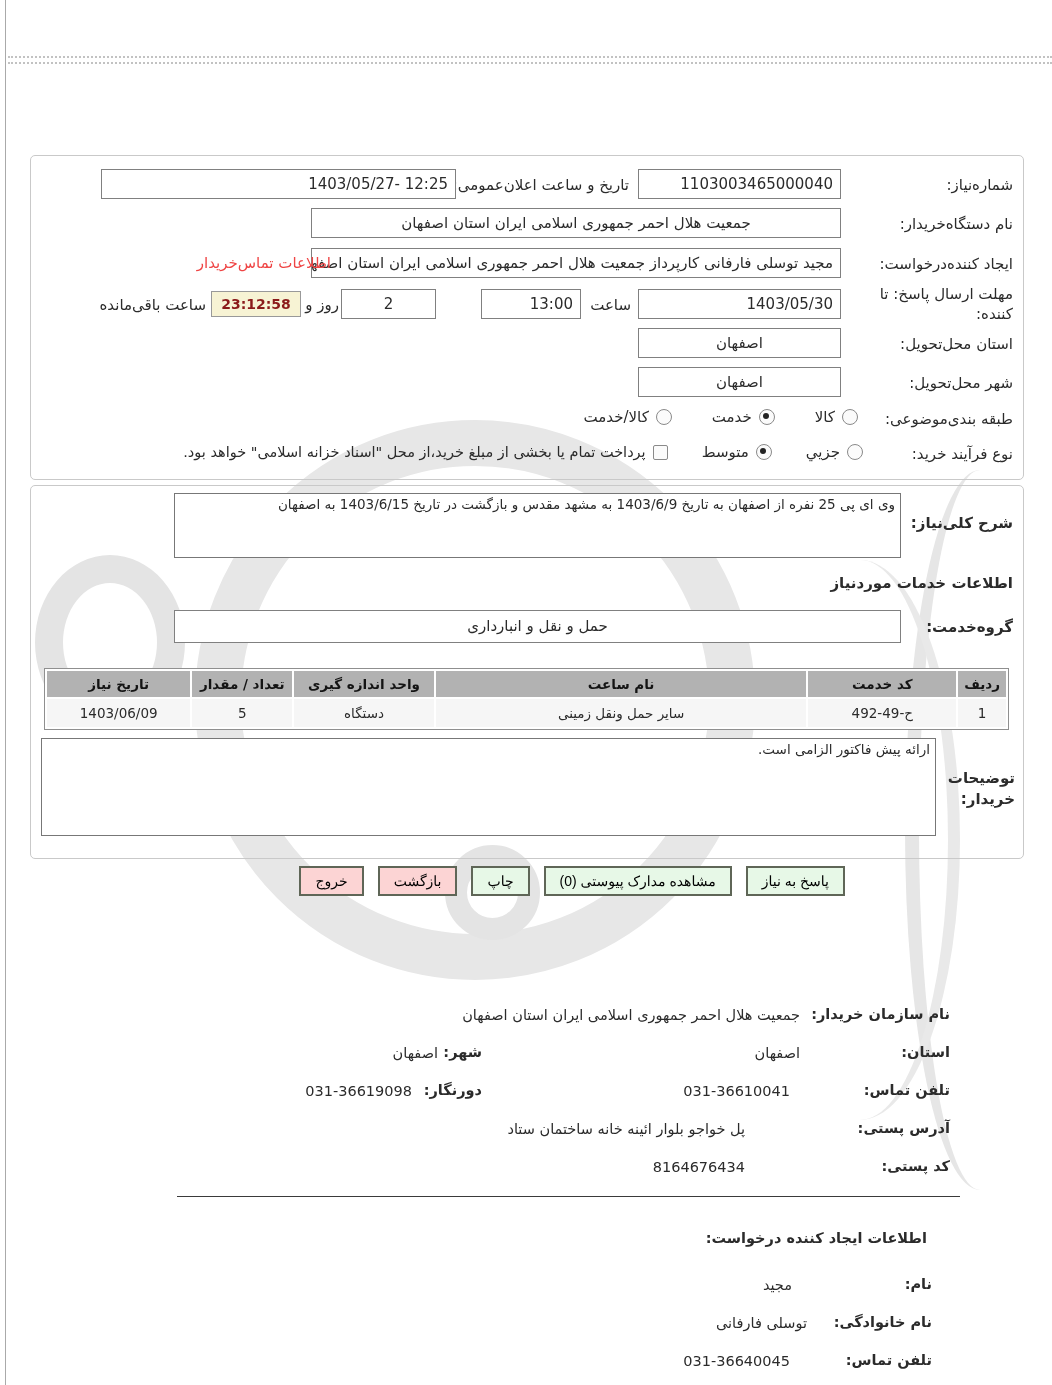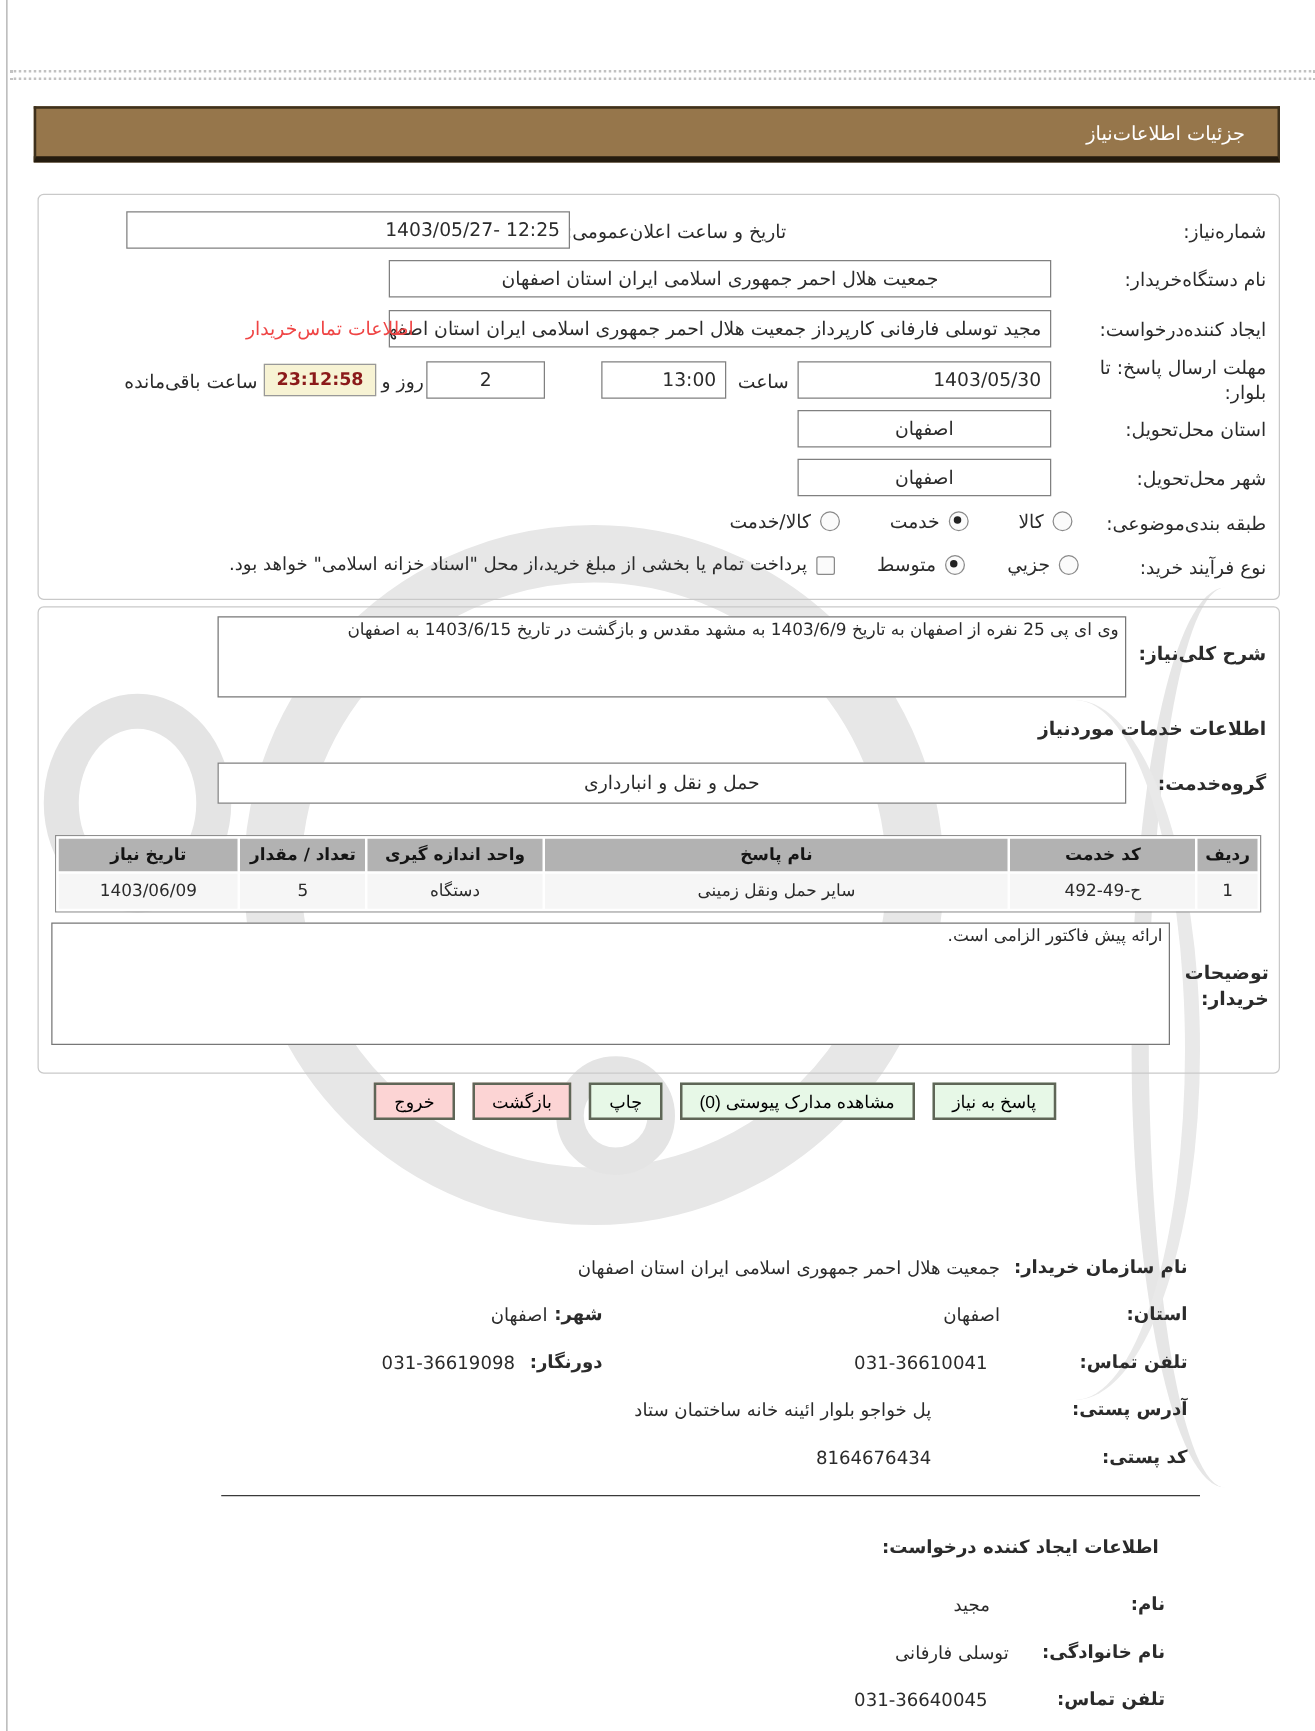--- a/index.html
+++ b/index.html
@@ -73,40 +73,38 @@
   <div class="wm wm-ring" style="left:195px;top:420px;"></div>
   <div class="wm wm-blob" style="left:35px;top:555px;width:150px;height:175px;"></div>
   <div class="wm wm-blob" style="left:445px;top:845px;width:95px;height:95px;border-width:22px;"></div>
   <div class="wm wm-stroke" style="left:905px;top:470px;width:150px;height:720px;"></div>
   <div class="wm wm-stroke2" style="left:760px;top:560px;width:200px;height:560px;"></div>
 
   <div class="vline"></div>
   <div class="dotline" style="top:56px;"></div>
   <div class="dotline" style="top:62px;"></div>
 
-  <div class="barslab z1" style="left:27px;top:85px;width:997px;height:45px;">
-    <span>جزئیات اطلاعات‌نیاز</span>
-  </div>
 
   <div class="secbox z1" style="left:30px;top:155px;width:992px;height:323px;">
 
     <span class="lbl" style="right:10px;top:20px;">شماره‌نیاز:</span>
+    <div class="inp ltr" style="right:182px;top:13px;width:203px;">1103003465000040</div>
     <span class="lbl" style="right:394px;top:20px;">تاریخ و ساعت اعلان‌عمومی:</span>
     <div class="inp ltr" style="right:567px;top:13px;width:355px;">1403/05/27- 12:25</div>
 
     <span class="lbl" style="right:10px;top:59px;">نام دستگاه‌خریدار:</span>
     <div class="inp center" style="right:182px;top:52px;width:530px;">جمعیت هلال احمر جمهوری اسلامی ایران استان اصفهان</div>
 
     <span class="lbl" style="right:10px;top:99px;">ایجاد کننده‌درخواست:</span>
     <div class="inp" style="right:182px;top:92px;width:530px;">مجید توسلی فارفانی کارپرداز جمعیت هلال احمر جمهوری اسلامی ایران استان اصفهان</div>
     <a class="blulink" style="right:692px;top:98px;">اطلاعات تماس‌خریدار</a>
 
     <span class="lbl" style="right:10px;top:128px;line-height:20px;">
       <span>مهلت ارسال پاسخ: تا</span><br>
-      <span>بلوار:</span>
+      <span>کننده:</span>
     </span>
     <div class="inp ltr" style="right:182px;top:133px;width:203px;">1403/05/30</div>
     <span class="lbl" style="right:392px;top:140px;">ساعت</span>
     <div class="inp ltr" style="right:442px;top:133px;width:100px;">13:00</div>
     <div class="inp center" style="right:587px;top:133px;width:95px;">2</div>
     <span class="lbl" style="right:684px;top:140px;">روز و</span>
     <div class="cdown" style="right:722px;top:135px;width:90px;">23:12:58</div>
     <span class="lbl" style="right:817px;top:140px;">ساعت باقی‌مانده</span>
 
     <span class="lbl" style="right:10px;top:179px;">استان محل‌تحویل:</span>
@@ -165,21 +163,21 @@
             <col style="width:150px;">
             <col style="width:378px;">
           <col style="width:140px;">
             <col style="width:100px;">
             <col style="width:145px;">
         </colgroup>
         <thead>
           <tr>
             <th>ردیف</th>
             <th>کد خدمت</th>
-            <th>نام پاسخ</th>
+            <th>نام ساعت</th>
             <th>واحد اندازه گیری</th>
             <th>تعداد / مقدار</th>
             <th>تاریخ نیاز</th>
           </tr>
         </thead>
         <tbody>
           <tr>
             <td>1</td>
             <td>ح-49-492</td>
             <td>سایر حمل ونقل زمینی</td>

